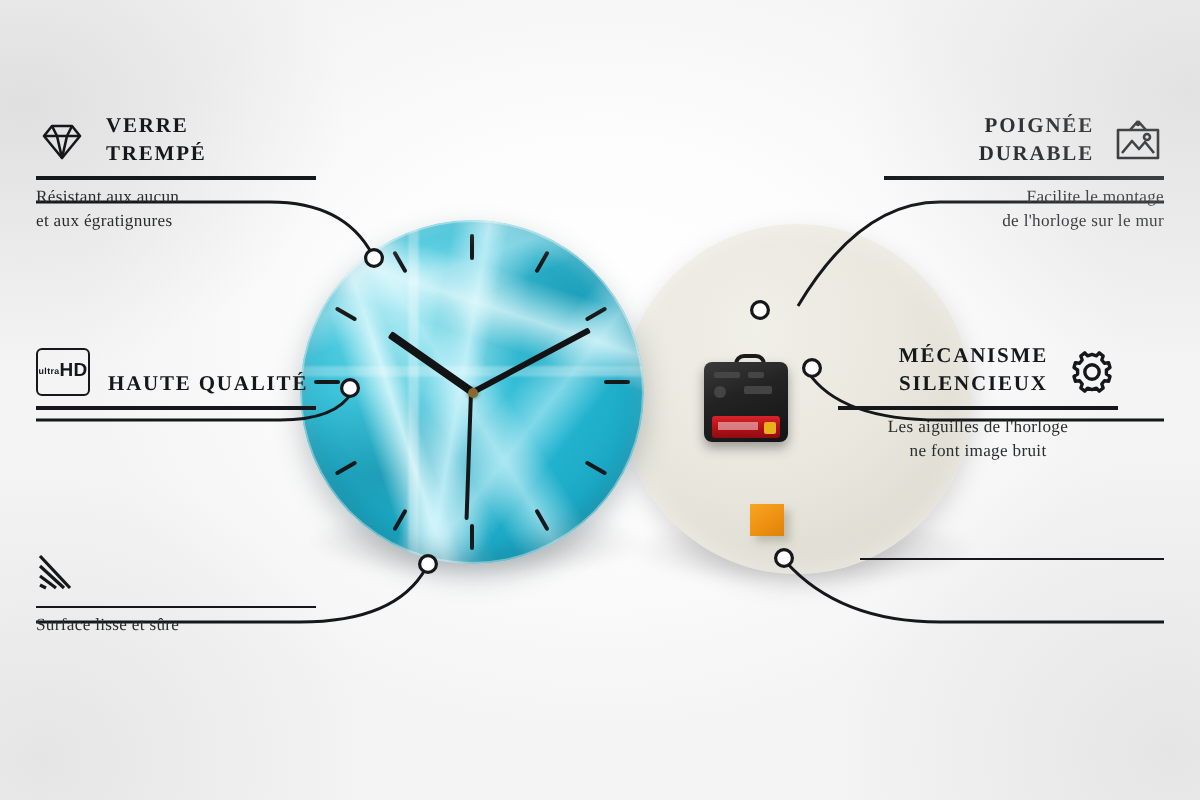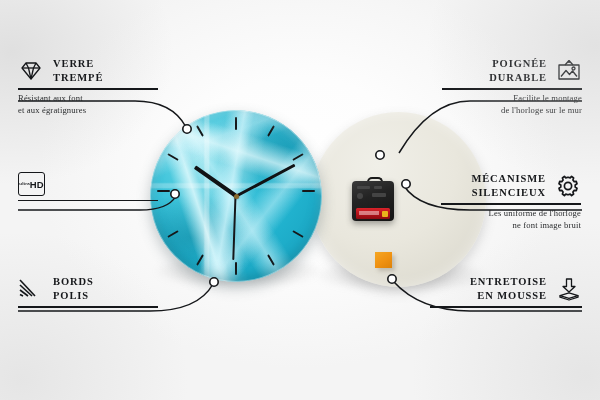--- a/index.html
+++ b/index.html
@@ -243,56 +243,56 @@
           </g>
         </svg>
       </span>
       <span class="feat-title">
         <span>VERRE</span><br>
         <span>TREMPÉ</span>
       </span>
     </div>
     <div class="feat-rule" style="width:140px;"></div>
     <div class="feat-desc">
-      <span>Résistant aux font</span><br>
+      <span>Résistant aux aucun</span><br>
       <span>et aux égratignures</span>
     </div>
   </div>
 
   <div class="feat left" style="left:18px;top:172px;width:140px;">
     <div class="feat-head">
       <span class="hd-badge">
         <span class="hd-ultra">ultra</span>
         <span class="hd-main">HD</span>
       </span>
       <span class="feat-title">
         <br>
+        <span>HAUTE QUALITÉ</span>
       </span>
     </div>
     <div class="feat-rule" style="width:140px;"></div>
   </div>
 
   <div class="feat left" style="left:18px;top:275px;width:140px;">
     <div class="feat-head">
       <span class="icon">
         <svg viewBox="0 0 26 24">
           <g fill="none" stroke="#15171a" stroke-width="1.6" stroke-linecap="butt">
             <path d="M2,3 L17,19"></path>
             <path d="M2,8 L14,19"></path>
             <path d="M2,13 L10,19"></path>
             <path d="M2,17.5 L5,19"></path>
           </g>
         </svg>
       </span>
-      <span class="feat-title">
-        <span>BORDS</span><br>
-        <span>POLIS</span>
-      </span>
     </div>
     <div class="feat-rule" style="width:140px;"></div>
+    <div class="feat-desc">
+      <span>Surface lisse et sûre</span>
+    </div>
   </div>
 
   <div class="feat right" style="left:442px;top:57px;width:140px;">
     <div class="feat-head">
       <span class="icon">
         <svg viewBox="0 0 26 24">
           <g fill="none" stroke="#15171a" stroke-width="1.3" stroke-linejoin="round">
             <rect x="3" y="6" width="20" height="14"></rect>
             <path d="M13,1.5 L9,6 M13,1.5 L17,6"></path>
             <circle cx="13" cy="3" r="1.1" fill="#15171a" stroke="none"></circle>
@@ -306,54 +306,39 @@
         <span>DURABLE</span>
       </span>
     </div>
     <div class="feat-rule" style="width:140px;margin-left:auto;"></div>
     <div class="feat-desc">
       <span>Facilite le montage</span><br>
       <span>de l'horloge sur le mur</span>
     </div>
   </div>
 
-  <div class="feat right" style="left:441px;top:172px;width:140px;">
+  <div class="feat right" style="left:419px;top:172px;width:140px;text-align:center;">
     <div class="feat-head">
       <span class="icon">
         <svg viewBox="0 0 26 24">
           <g fill="none" stroke="#15171a" stroke-width="1.7" stroke-linejoin="round">
             <path d="M13,3.2 L15.2,3.9 L16.6,2.4 L18.6,4 L17.9,6 L19.2,7.6 L21.3,7.4 L22,9.8 L20.2,11 L20.2,13 L22,14.2 L21.3,16.6 L19.2,16.4 L17.9,18 L18.6,20 L16.6,21.6 L15.2,20.1 L13,20.8 L10.8,20.1 L9.4,21.6 L7.4,20 L8.1,18 L6.8,16.4 L4.7,16.6 L4,14.2 L5.8,13 L5.8,11 L4,9.8 L4.7,7.4 L6.8,7.6 L8.1,6 L7.4,4 L9.4,2.4 L10.8,3.9 Z"></path>
             <circle cx="13" cy="12" r="3.6"></circle>
           </g>
         </svg>
       </span>
       <span class="feat-title">
         <span>MÉCANISME</span><br>
         <span>SILENCIEUX</span>
       </span>
     </div>
     <div class="feat-rule" style="width:140px;margin-left:auto;"></div>
     <div class="feat-desc">
-      <span>Les uniforme de l'horloge</span><br>
+      <span>Les aiguilles de l'horloge</span><br>
       <span>ne font image bruit</span>
     </div>
   </div>
 
   <div class="feat right" style="left:430px;top:275px;width:152px;">
-    <div class="feat-head">
-      <span class="icon">
-        <svg viewBox="0 0 26 24">
-          <g fill="none" stroke="#15171a" stroke-width="1.3" stroke-linejoin="round">
-            <path d="M10.5,2 L15.5,2 L15.5,9.5 L19,9.5 L13,15 L7,9.5 L10.5,9.5 Z"></path>
-            <path d="M13,15.8 L22,18.6 L13,21.4 L4,18.6 Z"></path>
-            <path d="M4,18.6 L4,20.2 L13,23 L22,20.2 L22,18.6"></path>
-          </g>
-        </svg>
-      </span>
-      <span class="feat-title">
-        <span>ENTRETOISE</span><br>
-        <span>EN MOUSSE</span>
-      </span>
-    </div>
     <div class="feat-rule" style="width:152px;margin-left:auto;"></div>
   </div>
 
 </div>
 
 </body></html>

